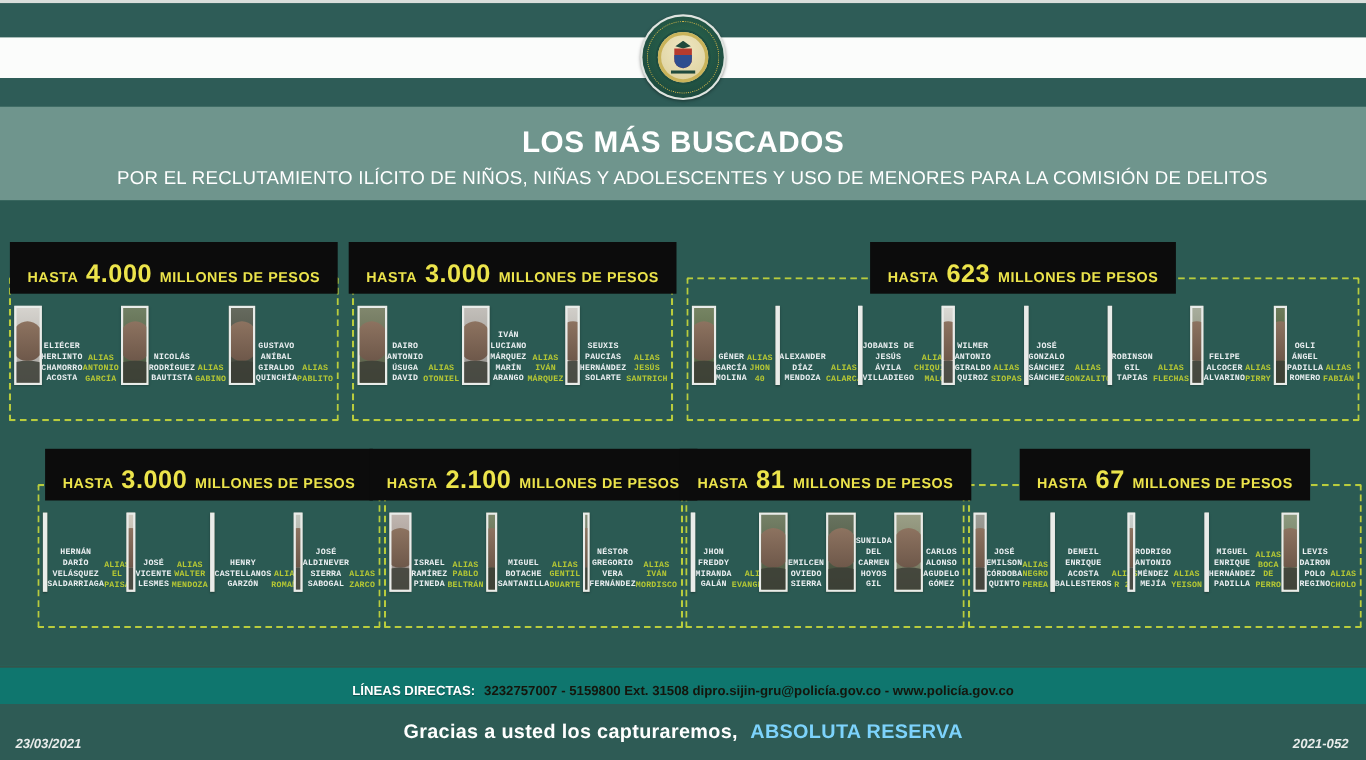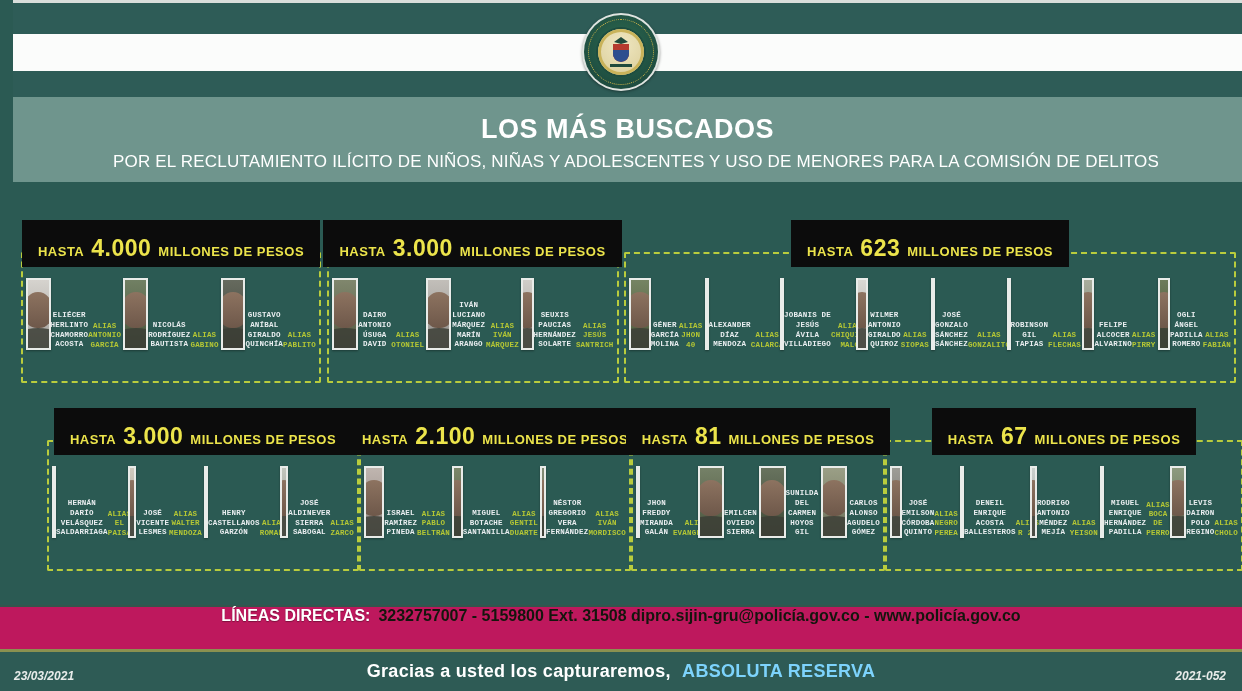--- a/index.html
+++ b/index.html
@@ -1,19 +1,19 @@
 <!DOCTYPE html>
 <html><head>
 <meta charset="utf-8">
 <style>
   * { box-sizing: border-box; margin: 0; padding: 0; }
   body { font-family: "Liberation Sans", sans-serif; background: #888; }
   .poster {
     position: relative; width: 1242px; height: 691px;
-    background: #2b5a53; overflow: hidden; padding-left: 13px;
+    background: #2b5a53; overflow: hidden;
   }
 
   
   .top-line { height: 3px; background: #d9dedb; }
   .stripe-dark1 { height: 31px; background: #2e5c57; }
   .stripe-white { height: 37px; background: #fbfcfb; }
   .stripe-dark2 { height: 26px; background: #2e5c57; }
 
   
   .badge {
@@ -102,29 +102,29 @@
   }
   .p-alias {
     margin-top: 2px; text-align: center; color: #b5c734;
     font-size: 7.5px; font-weight: bold; line-height: 1.25; letter-spacing: .2px;
     text-transform: uppercase; min-height: 9px;
   }
 
   
   .hotline-bar {
     position: absolute; left: 0; right: 0; bottom: 39px; height: 47px;
-    background: #be185d; border-top: 2px solid #34554c; border-bottom: 3px solid #8a9150;
-    display: flex; justify-content: center; gap: 8px;
-    font-size: 16px; font-weight: bold;
+    background: #0f766e; border-top: 2px solid #34554c; border-bottom: 3px solid #8a9150;
+    display: flex; align-items: center; justify-content: center; gap: 8px;
+    font-size: 12px; font-weight: bold;
   }
   .hotline-label { color: #ffffff; text-shadow: 0 1px 1px rgba(0,0,0,.35); }
   .hotline-text { color: #14160d; }
 
   .bottom-bar {
-    position: absolute; left: 0; right: 0; bottom: 0; height: 39px;
+    position: absolute; left: 0; right: 0; bottom: 0; height: 51px;
     background: #2e5b55; display: flex; align-items: center; justify-content: center;
   }
   .bottom-date, .bottom-code {
     position: absolute; bottom: 8px; color: #e8ecea;
     font-size: 12px; font-weight: bold; font-style: italic;
   }
   .bottom-date { left: 14px; }
   .bottom-code { right: 16px; }
   .bottom-msg { font-size: 18px; font-weight: bold; color: #ffffff; letter-spacing: .3px; }
   .bottom-msg .hl { color: #7dd3fc; margin-left: 6px; }

